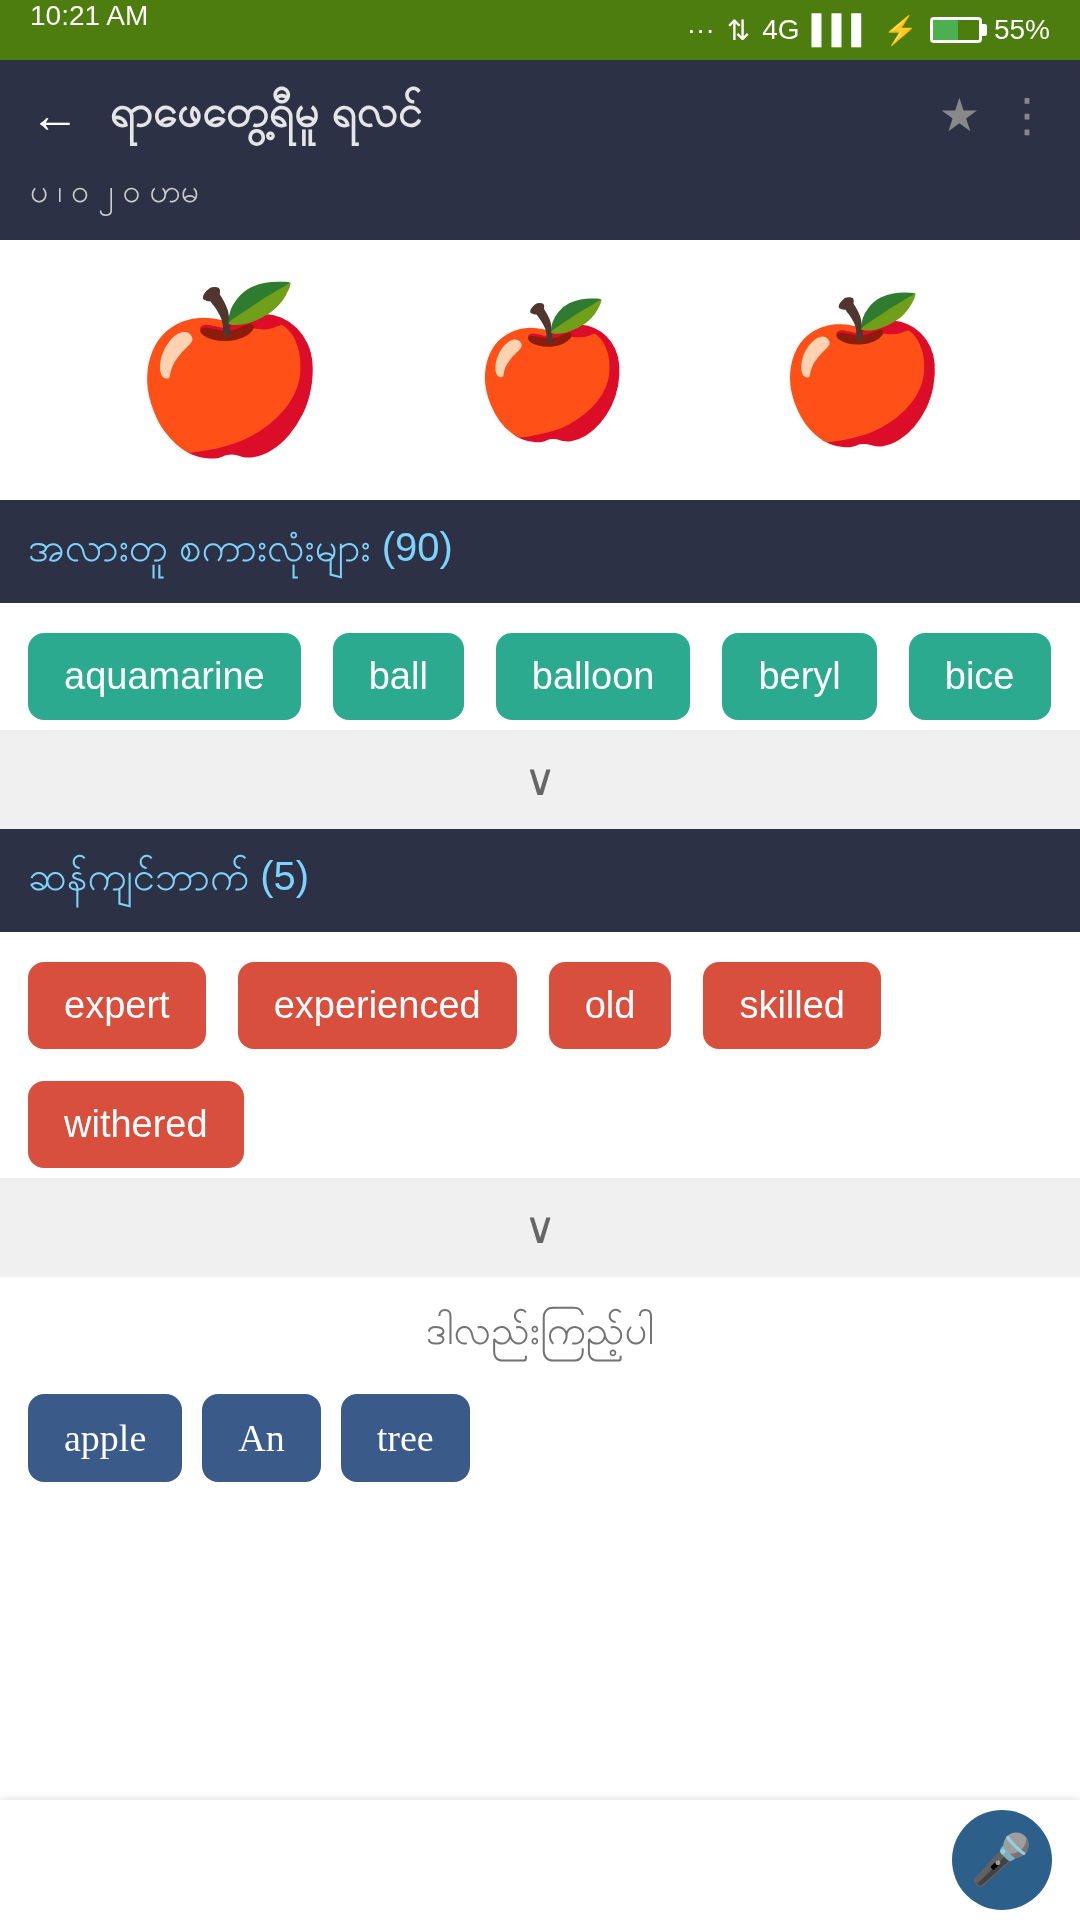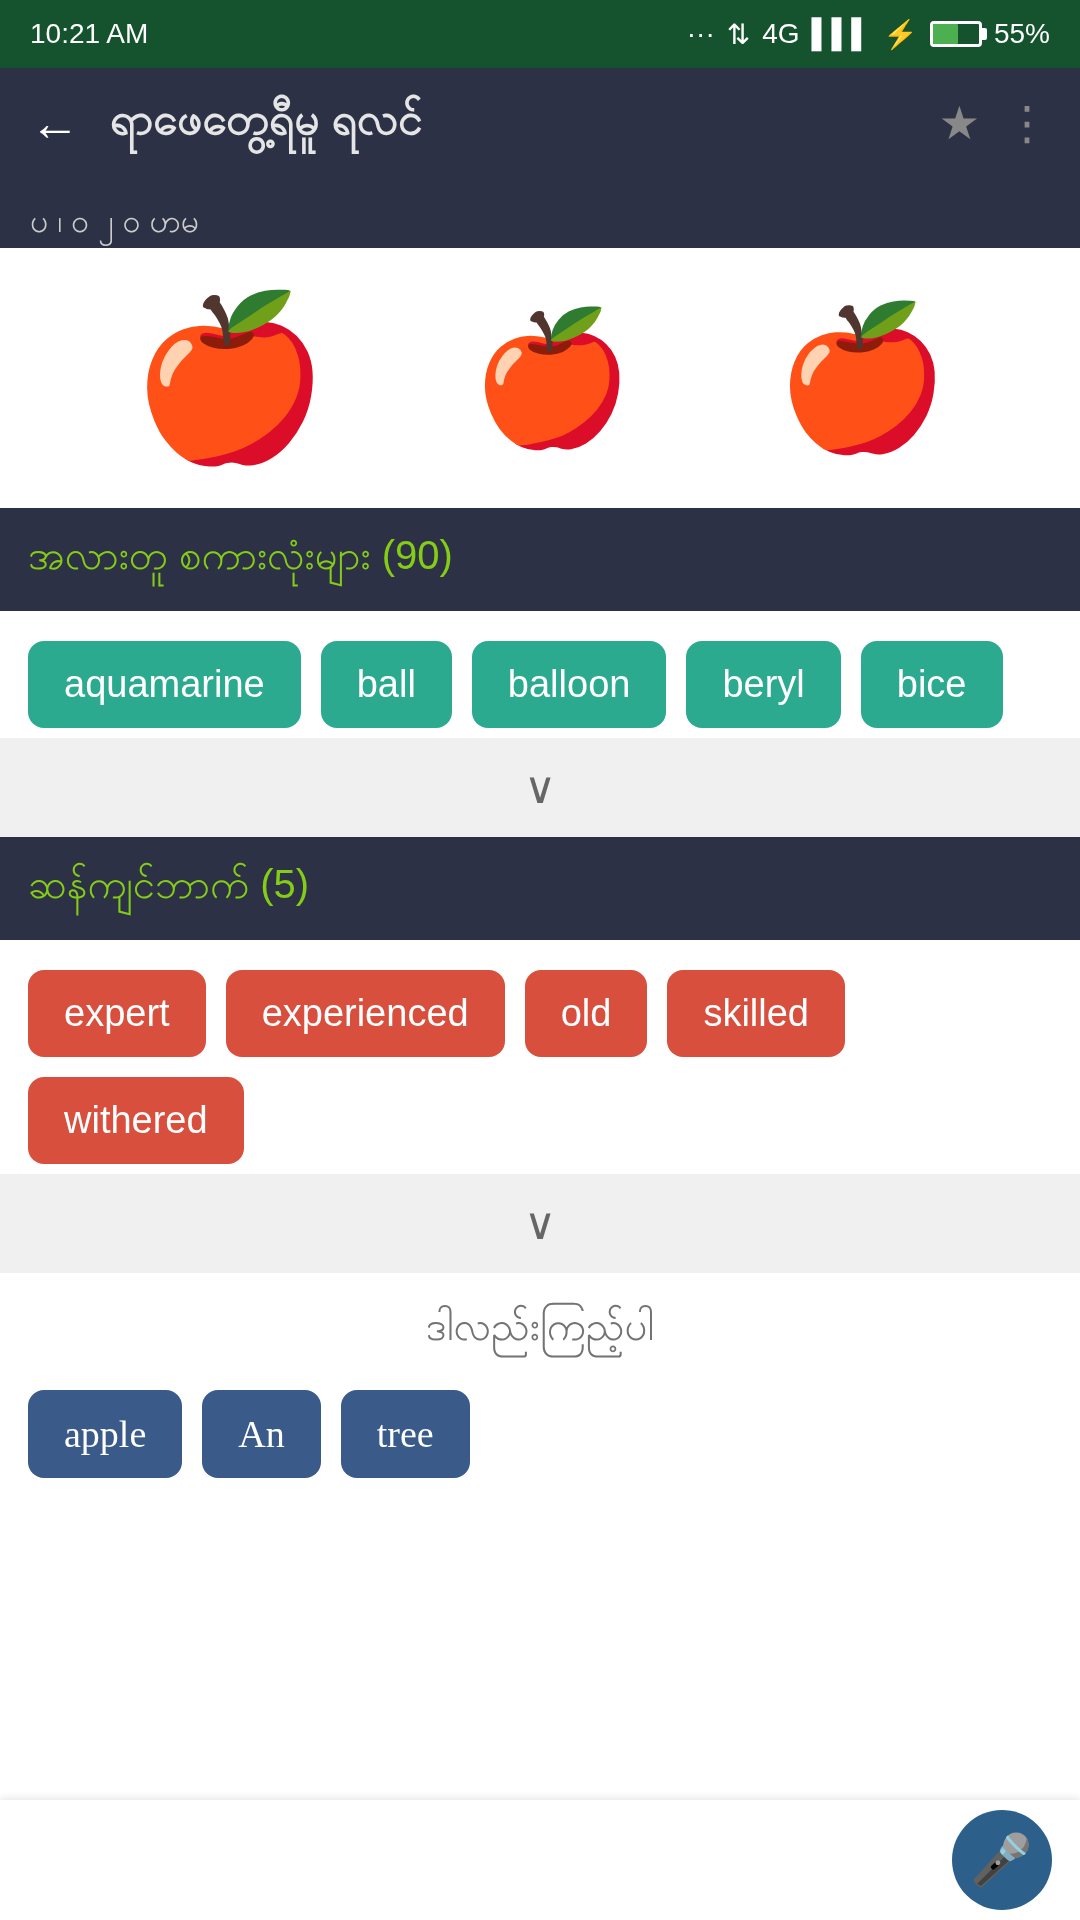--- a/index.html
+++ b/index.html
@@ -7,27 +7,26 @@
     body {
       width: 1080px;
       min-height: 1920px;
       font-family: 'Segoe UI', Arial, sans-serif;
       background: #fff;
       overflow-x: hidden;
     }
 
     
     .status-bar {
-      background: #14532d;
+      background: #4d7c0f;
       color: #fff;
       display: flex;
       justify-content: space-between;
-      align-items: center;
       padding: 0 30px;
-      height: 68px;
+      height: 60px;
       font-size: 28px;
     }
     .status-right {
       display: flex;
       align-items: center;
       gap: 12px;
     }
     .battery-icon {
       display: inline-block;
       width: 52px;
@@ -82,21 +81,21 @@
     }
     .nav-more {
       color: #888;
       font-size: 46px;
     }
 
     
     .sub-nav {
       background: #2c3145;
       display: flex;
-      align-items: flex-end;
+      align-items: flex-start;
       padding: 0 30px;
       height: 70px;
       color: #ccc;
       font-size: 32px;
       gap: 20px;
     }
 
     
     .apple-section {
       background: #fff;
@@ -106,32 +105,32 @@
       padding: 50px 60px;
     }
     .apple-icon {
       font-size: 150px;
       line-height: 1;
     }
 
     
     .section-header {
       background: #2c3145;
-      color: #84cc16;
+      color: #7dd3fc;
       font-size: 40px;
       padding: 22px 28px;
     }
 
     
     .tags-container {
       background: #fff;
       padding: 30px 28px 10px 28px;
       display: flex;
       flex-wrap: wrap;
-      gap: 20px;
+      gap: 32px;
     }
 
     .tag {
       border-radius: 16px;
       padding: 22px 36px;
       color: #fff;
       font-size: 38px;
       font-weight: 500;
       cursor: pointer;
     }

